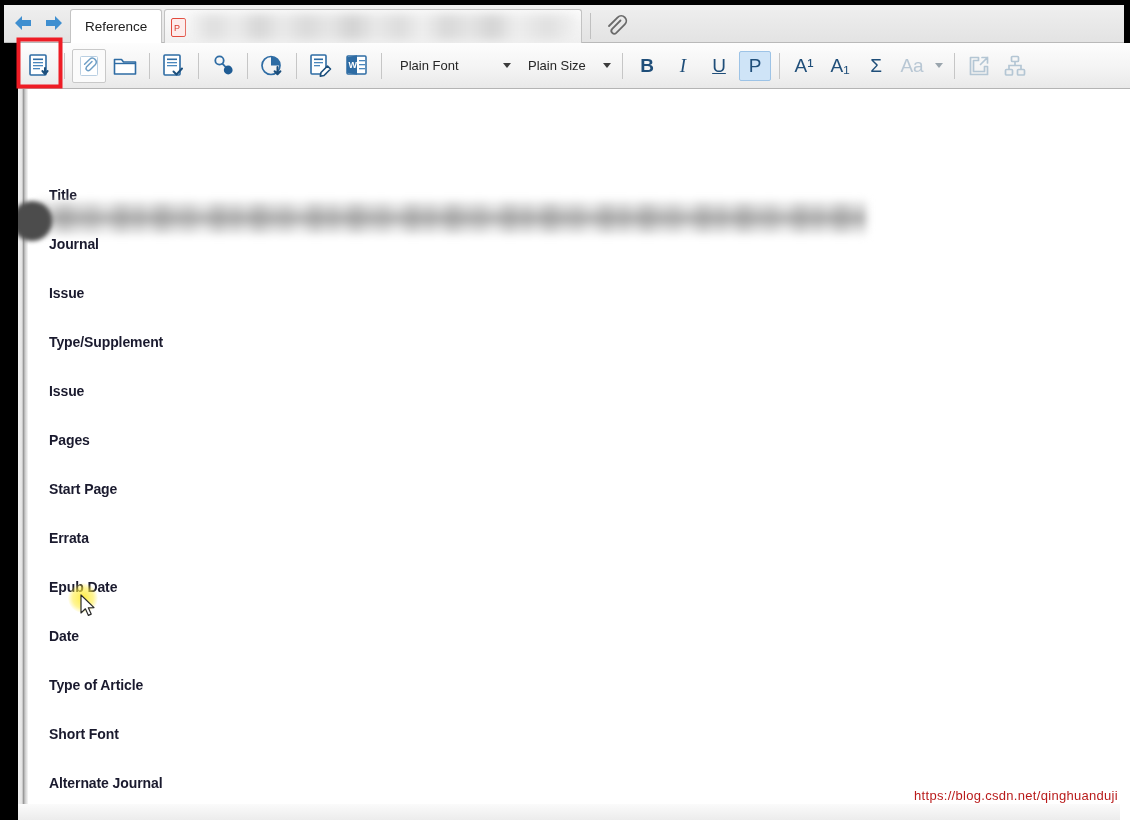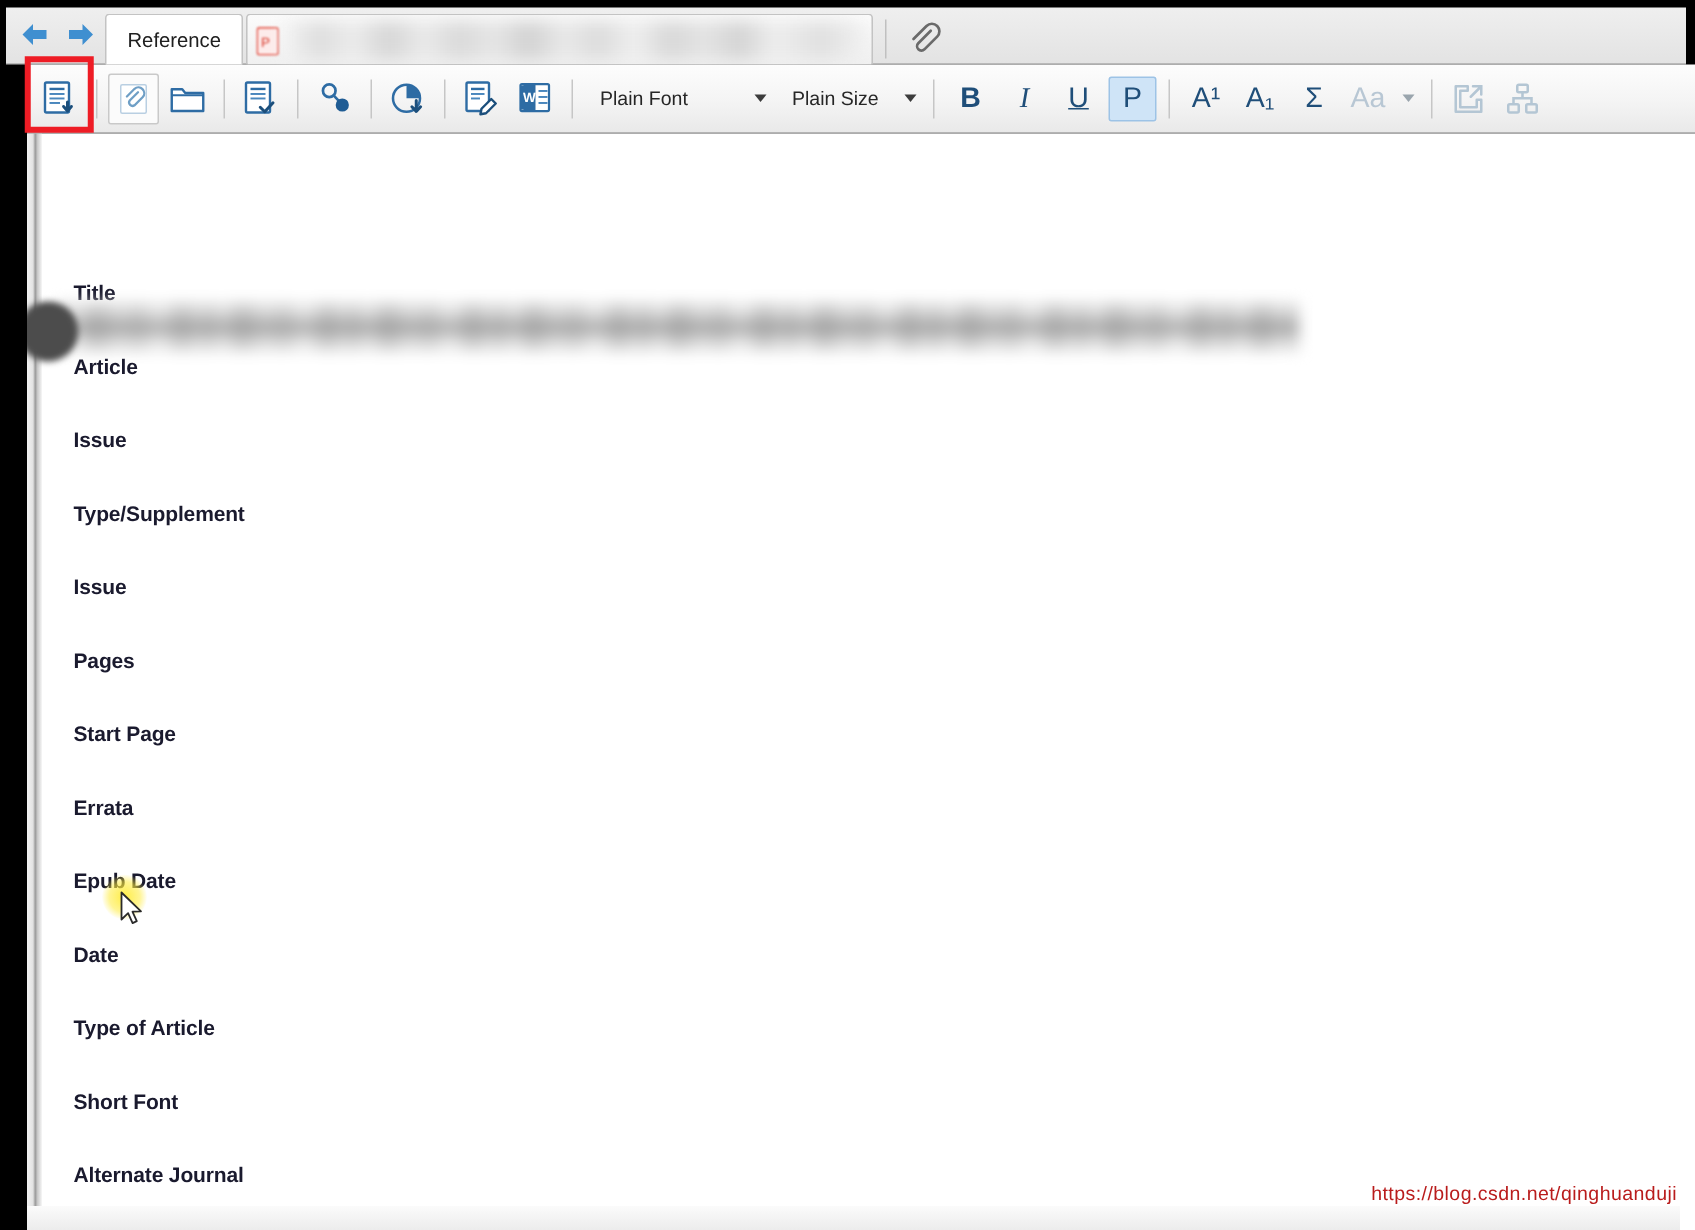--- a/index.html
+++ b/index.html
@@ -443,21 +443,21 @@
   </div>
 
   <div class="content">
     <div class="vgrip"></div>
 
     <div class="fields" id="fields-host">
         <div class="field-label" style="top: 98px;">Title</div>
         <div class="field-input" style="position: absolute; left: 21px; top: 118px; width: 1020px; height: 24px; font-size: 14px; color: rgb(26, 26, 46);"></div>
         <div class="title-blur" style="top: 113px;"></div>
         <div class="dark-blob" style="top: 112px;"></div>
-        <div class="field-label" style="top: 147px;">Article</div>
+        <div class="field-label" style="top: 147px;">Journal</div>
         <div class="field-input" style="position: absolute; left: 21px; top: 167px; width: 1020px; height: 24px; font-size: 14px; color: rgb(26, 26, 46);"></div>
         <div class="field-label" style="top: 196px;">Issue</div>
         <div class="field-input" style="position: absolute; left: 21px; top: 216px; width: 1020px; height: 24px; font-size: 14px; color: rgb(26, 26, 46);"></div>
         <div class="field-label" style="top: 245px;">Type/Supplement</div>
         <div class="field-input" style="position: absolute; left: 21px; top: 265px; width: 1020px; height: 24px; font-size: 14px; color: rgb(26, 26, 46);"></div>
         <div class="field-label" style="top: 294px;">Issue</div>
         <div class="field-input" style="position: absolute; left: 21px; top: 314px; width: 1020px; height: 24px; font-size: 14px; color: rgb(26, 26, 46);"></div>
         <div class="field-label" style="top: 343px;">Pages</div>
         <div class="field-input" style="position: absolute; left: 21px; top: 363px; width: 1020px; height: 24px; font-size: 14px; color: rgb(26, 26, 46);"></div>
         <div class="field-label" style="top: 392px;">Start Page</div>

